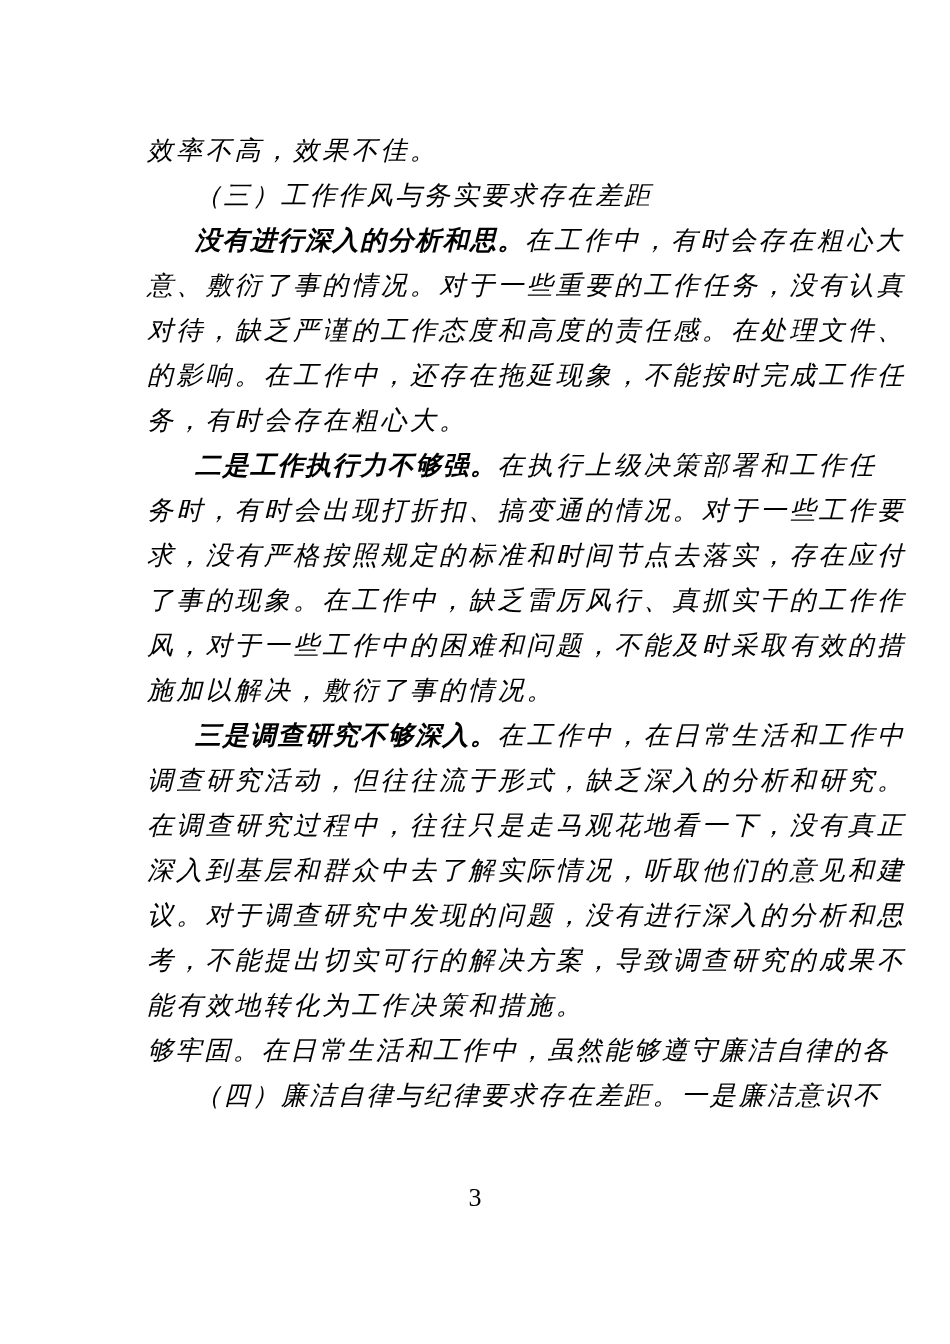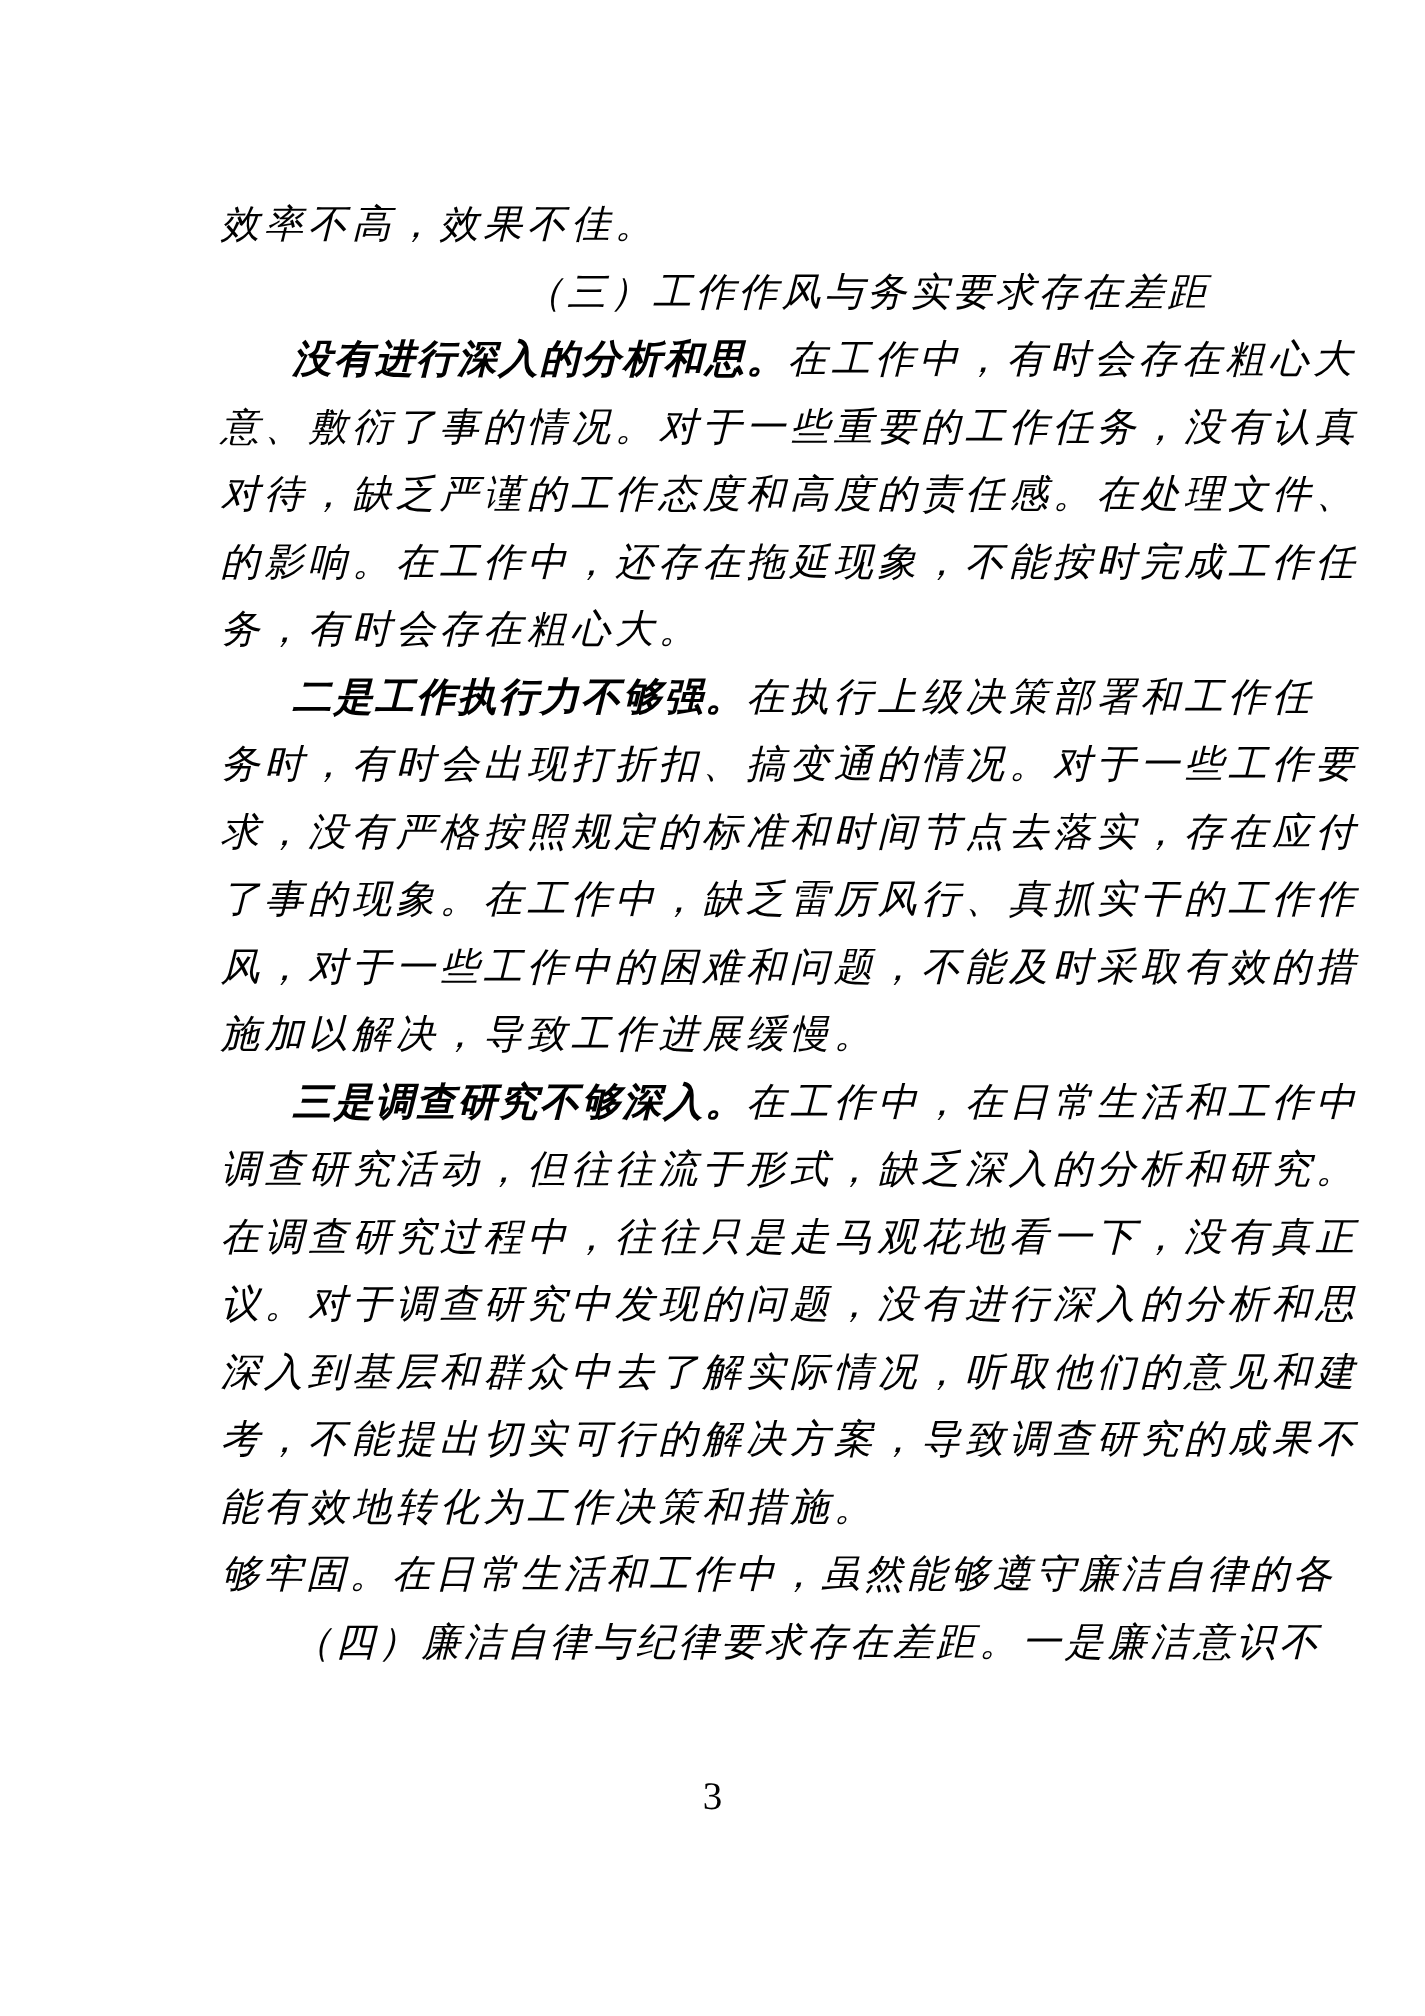--- a/index.html
+++ b/index.html
@@ -1,21 +1,21 @@
 <!DOCTYPE html>
 <html><head>
 <meta charset="utf-8">
 <style>
   html, body { margin: 0; padding: 0; background: #ffffff; }
   body { width: 950px; height: 1344px; position: relative; overflow: hidden;
          font-family: "DejaVu Serif", "Liberation Serif", serif; color: #000; }
   .page { position: absolute; left: 147px; top: 128px; width: 660px; }
   .line { font-size: 26px; line-height: 45px; height: 45px; white-space: nowrap;
           letter-spacing: 3.2px; font-style: italic; }
-  .indent { padding-left: 48px; text-align: right; }
+  .indent { padding-left: 48px; }
   .kaiti { font-family: "DejaVu Sans", "Liberation Sans", sans-serif; font-weight: normal; letter-spacing: 2.6px; }
   .bold { font-weight: bold; font-family: "DejaVu Sans", sans-serif; letter-spacing: 1.5px; }
   .pgnum { position: absolute; top: 1183px; left: 0; width: 950px; text-align: center;
            font-family: "Liberation Serif", serif; font-size: 26px; }
 </style>
 </head>
 <body>
 
 <div class="page">
   <div class="line">效率不高，效果不佳。</div>
@@ -25,27 +25,27 @@
   <div class="line">意、敷衍了事的情况。对于一些重要的工作任务，没有认真</div>
   <div class="line">对待，缺乏严谨的工作态度和高度的责任感。在处理文件、</div>
   <div class="line">的影响。在工作中，还存在拖延现象，不能按时完成工作任</div>
   <div class="line">务，有时会存在粗心大。</div>
 
   <div class="line indent"><span class="bold">二是工作执行力不够强。</span><span>在执行上级决策部署和工作任</span></div>
   <div class="line">务时，有时会出现打折扣、搞变通的情况。对于一些工作要</div>
   <div class="line">求，没有严格按照规定的标准和时间节点去落实，存在应付</div>
   <div class="line">了事的现象。在工作中，缺乏雷厉风行、真抓实干的工作作</div>
   <div class="line">风，对于一些工作中的困难和问题，不能及时采取有效的措</div>
-  <div class="line">施加以解决，导致工作进展缓慢。</div>
+  <div class="line">施加以解决，敷衍了事的情况。</div>
 
   <div class="line indent"><span class="bold">三是调查研究不够深入。</span><span>在工作中，在日常生活和工作中</span></div>
   <div class="line">调查研究活动，但往往流于形式，缺乏深入的分析和研究。</div>
   <div class="line">在调查研究过程中，往往只是走马观花地看一下，没有真正</div>
+  <div class="line">深入到基层和群众中去了解实际情况，听取他们的意见和建</div>
   <div class="line">议。对于调查研究中发现的问题，没有进行深入的分析和思</div>
-  <div class="line">深入到基层和群众中去了解实际情况，听取他们的意见和建</div>
   <div class="line">考，不能提出切实可行的解决方案，导致调查研究的成果不</div>
   <div class="line">能有效地转化为工作决策和措施。</div>
 
   <div class="line kaiti">够牢固。在日常生活和工作中，虽然能够遵守廉洁自律的各</div>
   <div class="line indent kaiti">（四）廉洁自律与纪律要求存在差距。一是廉洁意识不</div>
 </div>
 
 <div class="pgnum">3</div>
 
 </body></html>

